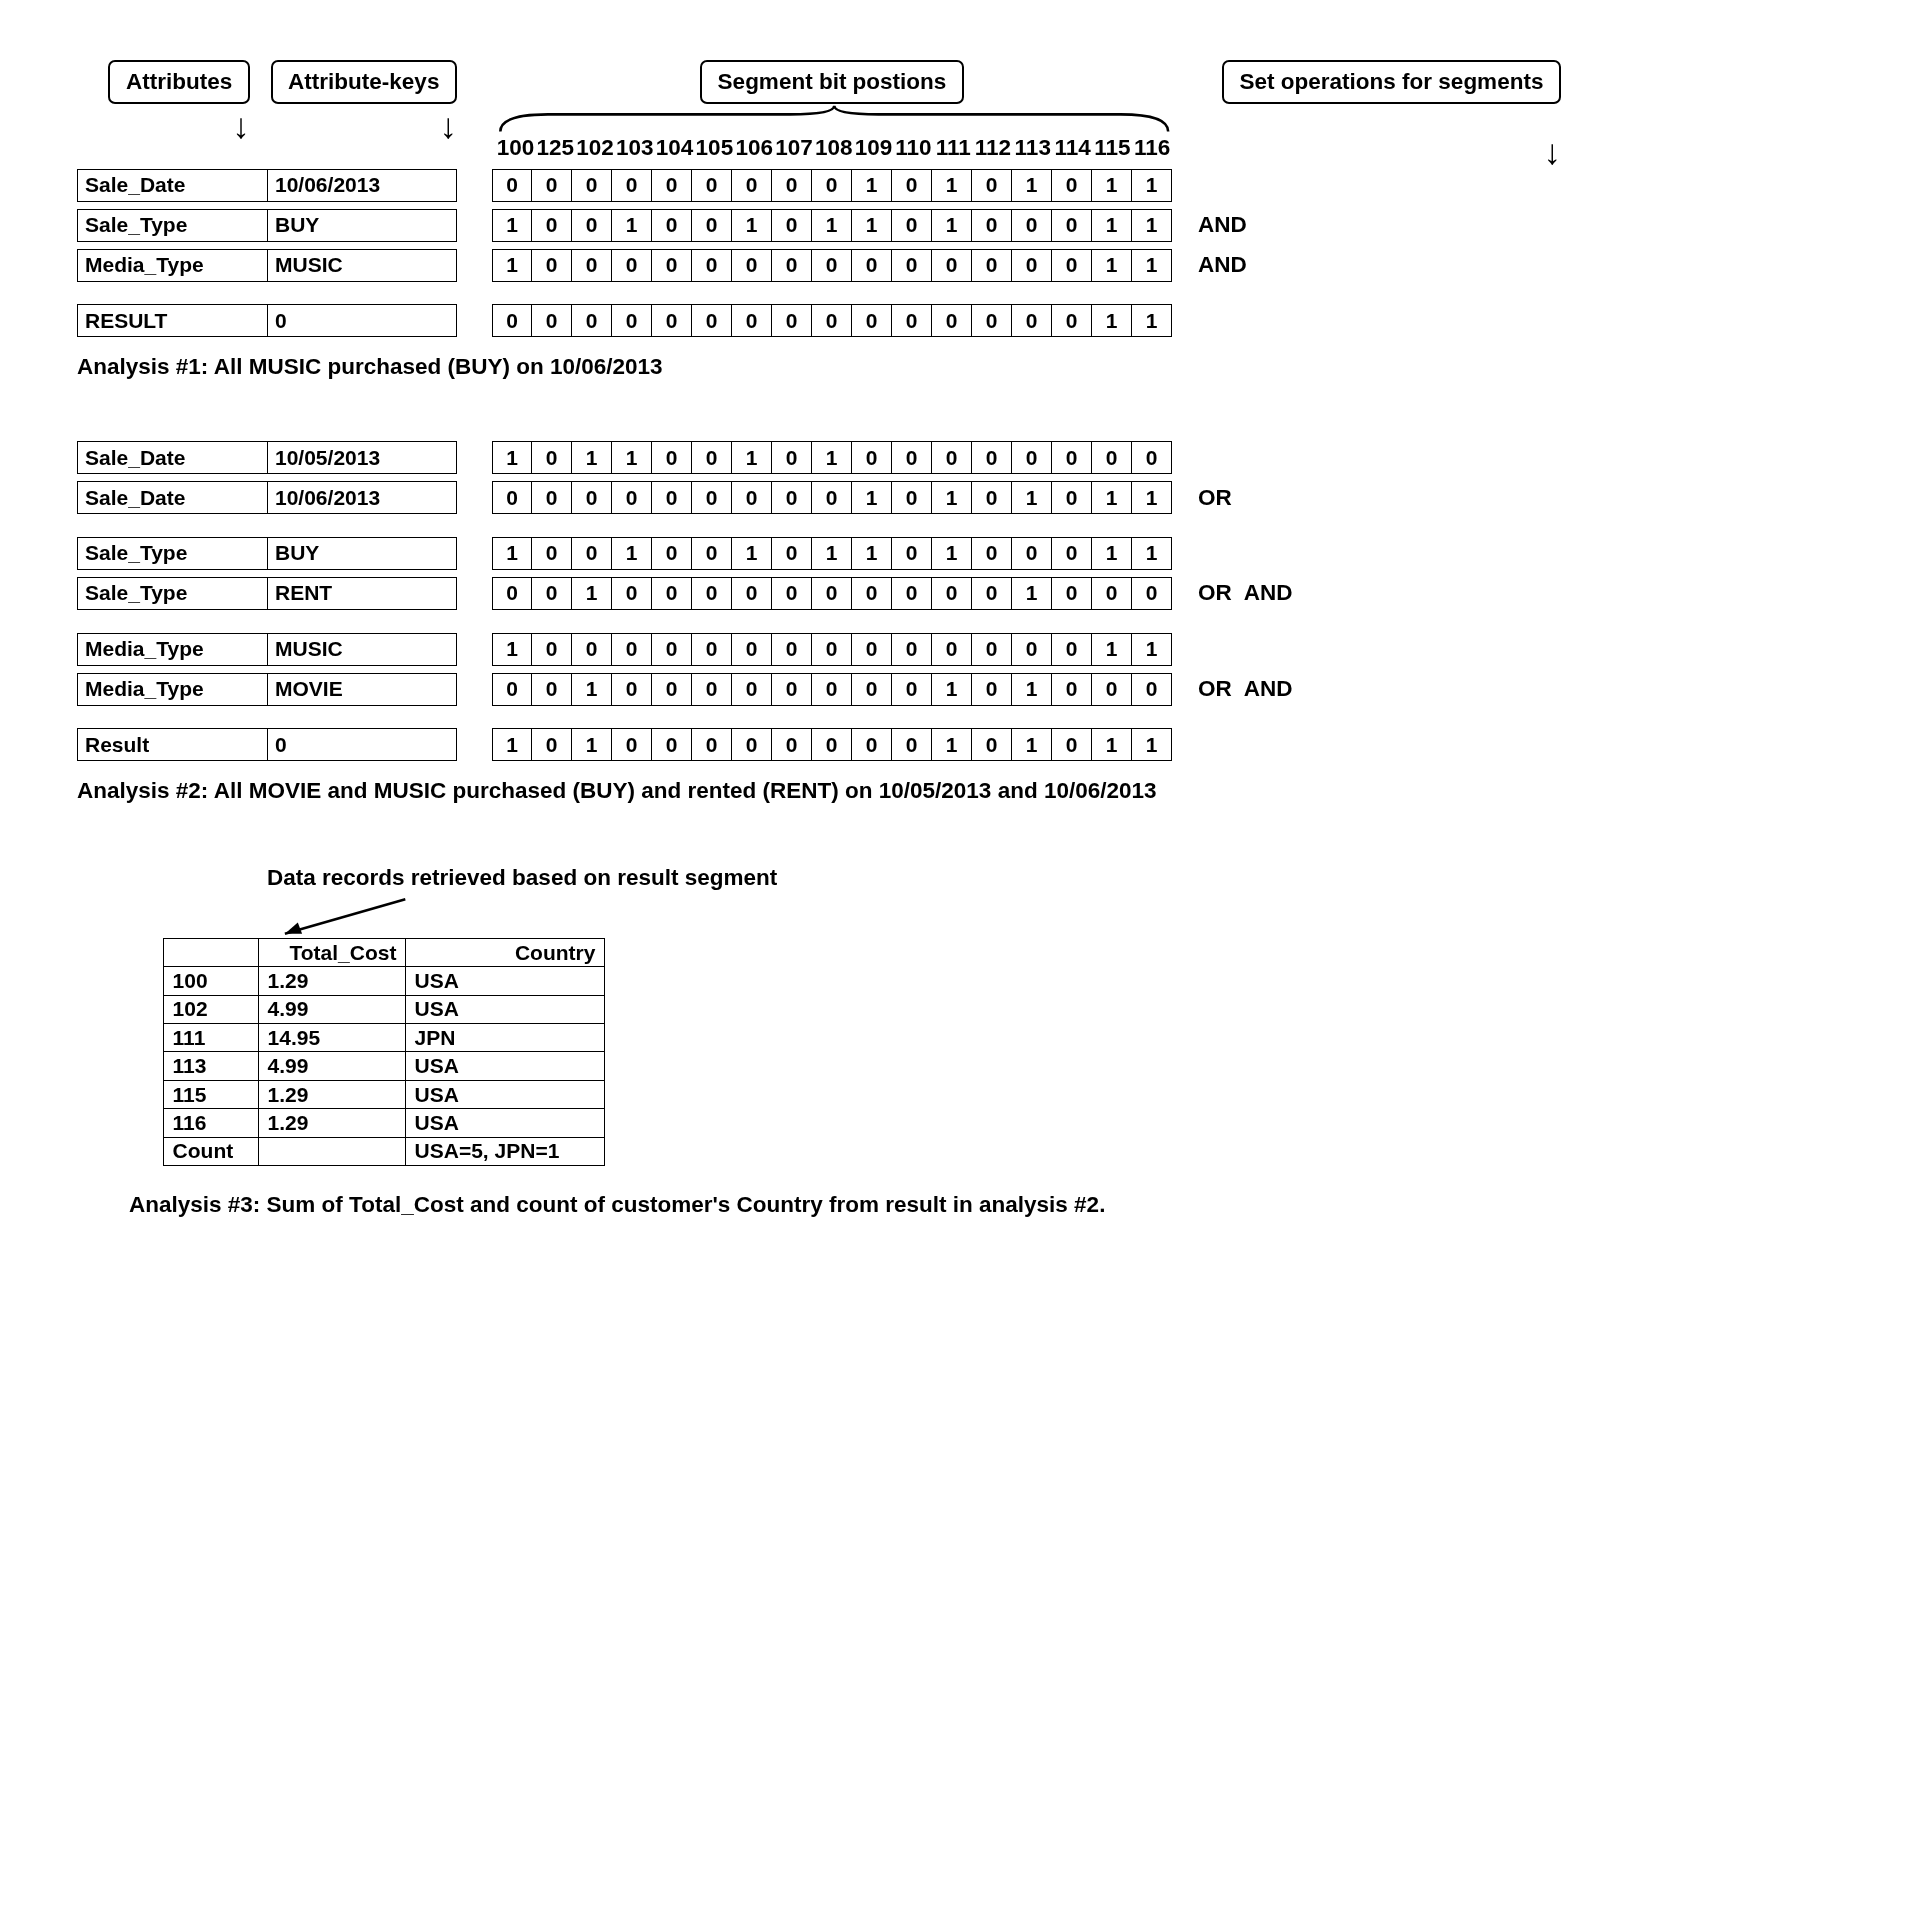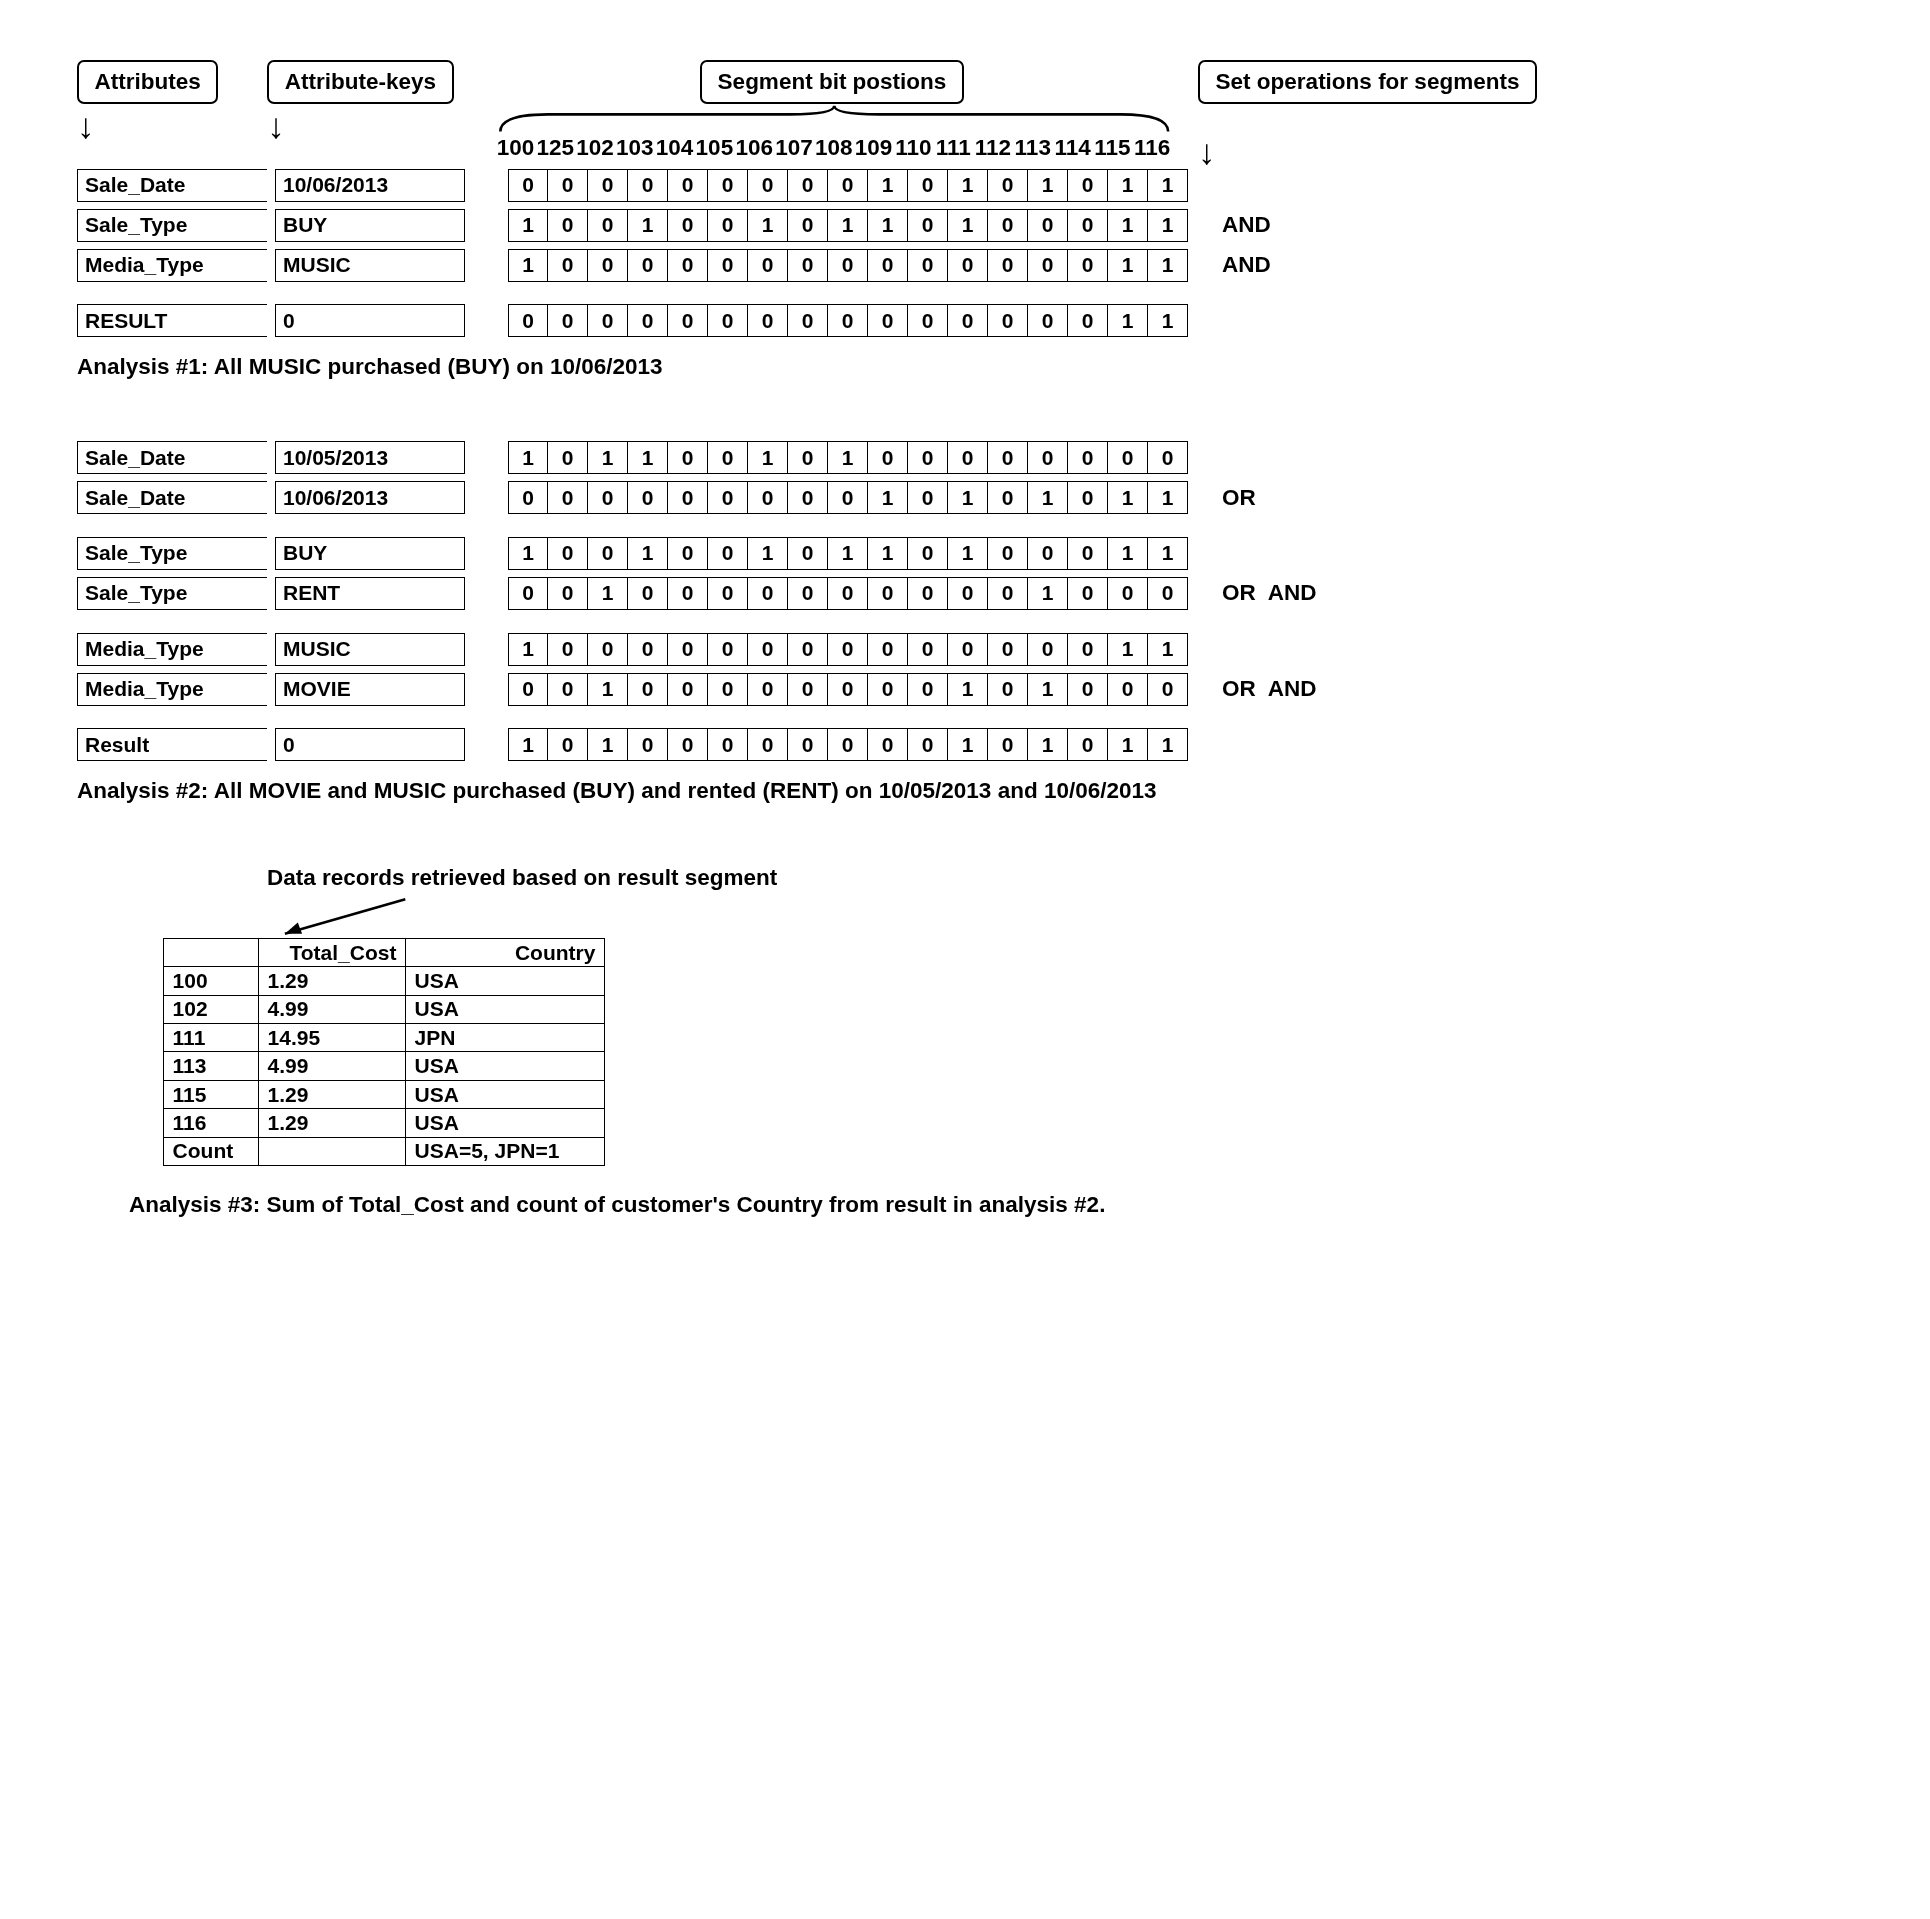--- a/index.html
+++ b/index.html
@@ -31,21 +31,21 @@
     margin-bottom: 5.2px;
   }
   .bits-header div {
     width: 40px;
     text-align: center;
   }
   .row {
     display: flex;
     align-items: stretch;
     margin-bottom: 7px;
-    gap: 8px;
+    gap: 0;
   }
   .attr-cell, .key-cell {
     border: 1.7px solid #000;
     padding: 3.5px 7px;
     font-weight: 700;
     font-size: 21px;
     height: 33px;
     box-sizing: border-box;
     display:flex;
     align-items:center;
@@ -125,21 +125,21 @@
   }
   .top-layout {
     display:flex;
     align-items:flex-start;
   }
   .top-left { width:380px; flex:0 0 380px; display:flex; gap:0;}
   .top-left .hb1 { width:173px; text-align:center;}
   .top-left .hb2 { width:190px; text-align:center; margin-left:17.3px;}
   .top-mid  { width: calc(40px * 17); margin-left:35px; text-align:center;}
   .top-right{ margin-left:26px; text-align:center; width:363px;}
-  .arrow-col { display:flex; flex-direction:column; align-items:flex-start; gap:3.5px;}
+  .arrow-col { display:flex; flex-direction:column; align-items:flex-end; gap:3.5px;}
 </style>
 </head>
 <body>
 
 <div class="top-layout">
   <div class="top-left">
     <div class="arrow-col hb1">
       <div class="header-box">Attributes</div>
       <div class="arrow-down">↓</div>
     </div>

